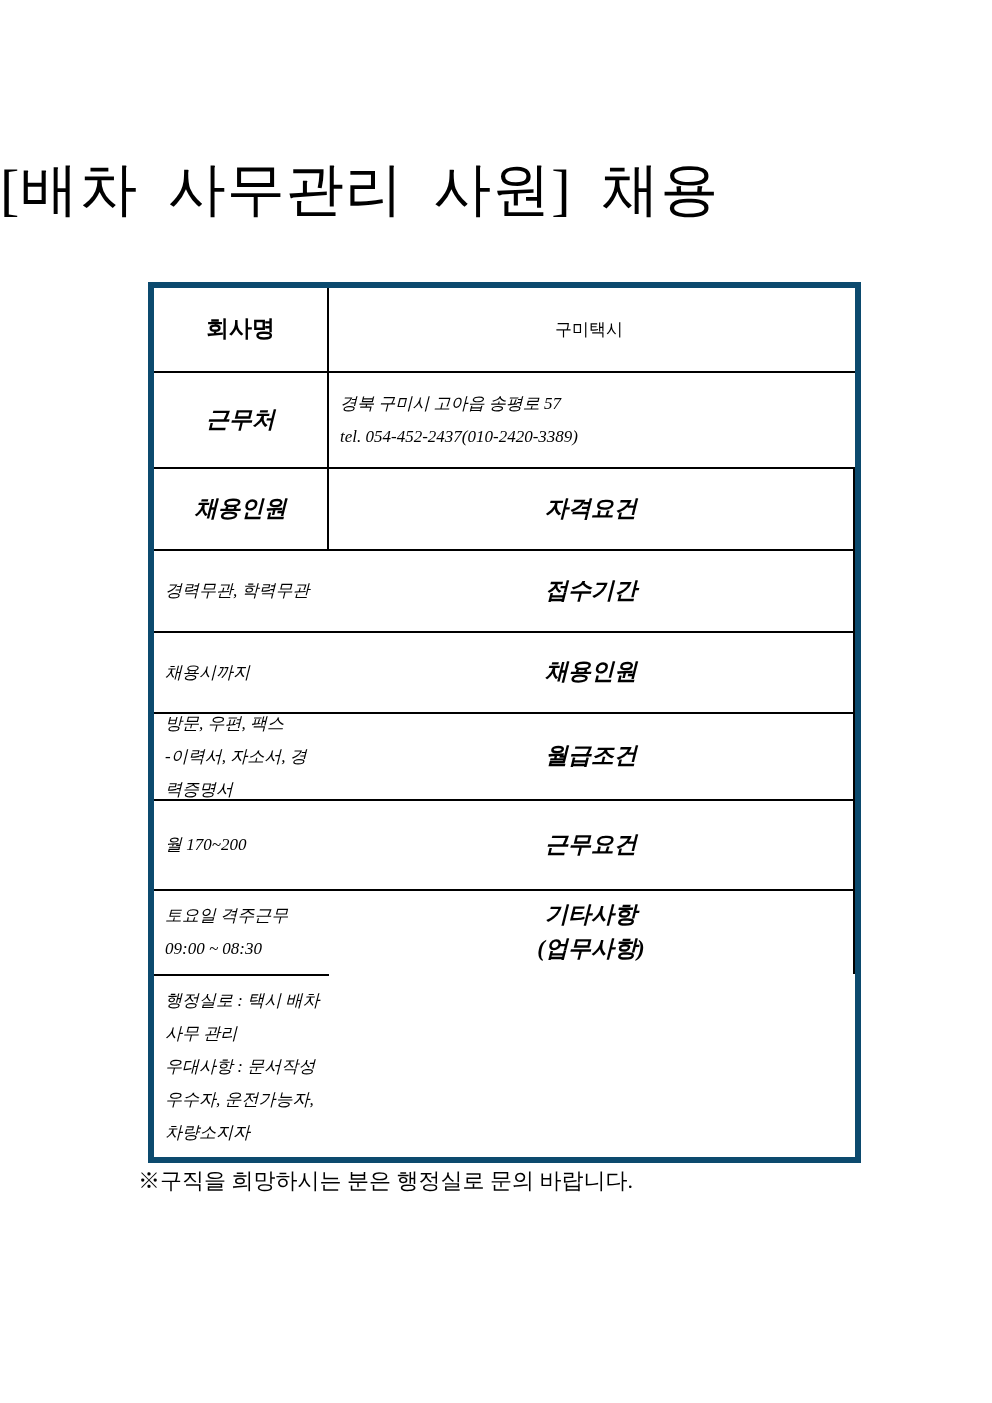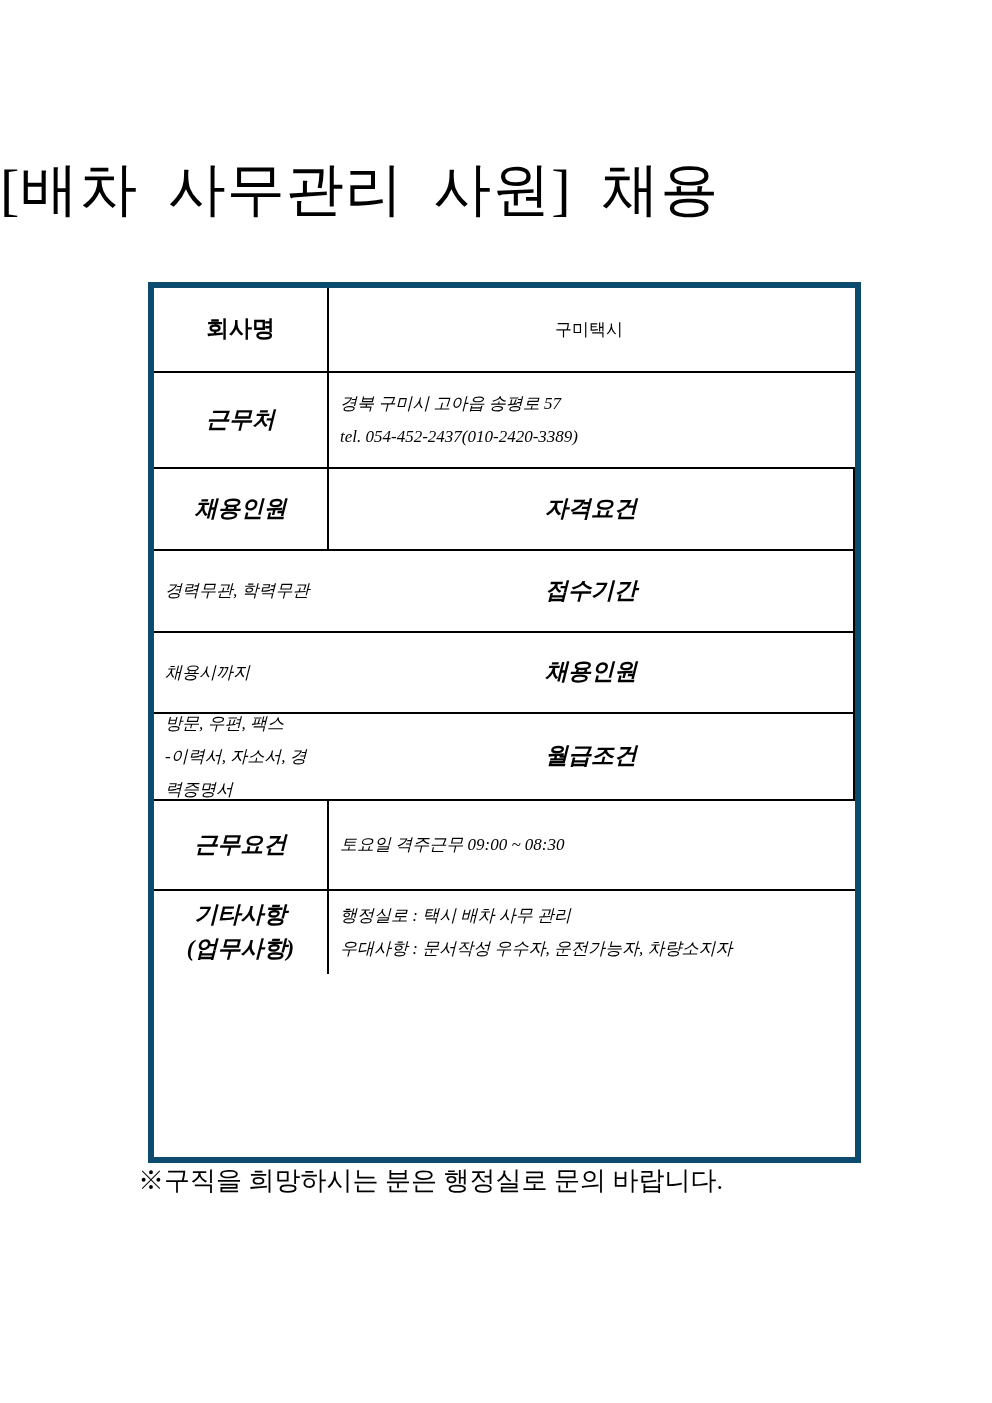--- a/index.html
+++ b/index.html
@@ -54,21 +54,21 @@
     padding-right: 6px;
     text-align: left;
   }
   .value-cell.center {
     text-align: center;
     padding-left: 0;
   }
   .footer-note {
     margin-top: 5px;
     margin-left: 138px;
-    font-size: 26px;
+    font-size: 22px;
     line-height: 26px;
   }
 </style>
 </head>
 <body>
 
 <div class="page">
   <h1 class="title">[배차 사무관리 사원] 채용</h1>
   <div class="job-table" id="job-table" style="grid-template-rows: 83px 96px 82px 82px 81px 87px 90px 85px 183px;">
       <div class="cell label-cell">
@@ -102,20 +102,23 @@
       <div class="cell label-cell bt">
         <div>채용인원</div>
       </div>
       <div class="cell value-cell bt">
         <div>방문, 우편, 팩스</div>
         <div>-이력서, 자소서, 경력증명서</div>
       </div>
       <div class="cell label-cell bt">
         <div>월급조건</div>
       </div>
+      <div class="cell value-cell bt">
+        <div>월 170~200</div>
+      </div>
       <div class="cell label-cell bt">
         <div>근무요건</div>
       </div>
       <div class="cell value-cell bt">
         <div>토요일 격주근무 09:00 ~ 08:30</div>
       </div>
       <div class="cell label-cell bt">
         <div>기타사항</div>
         <div>(업무사항)</div>
       </div>

